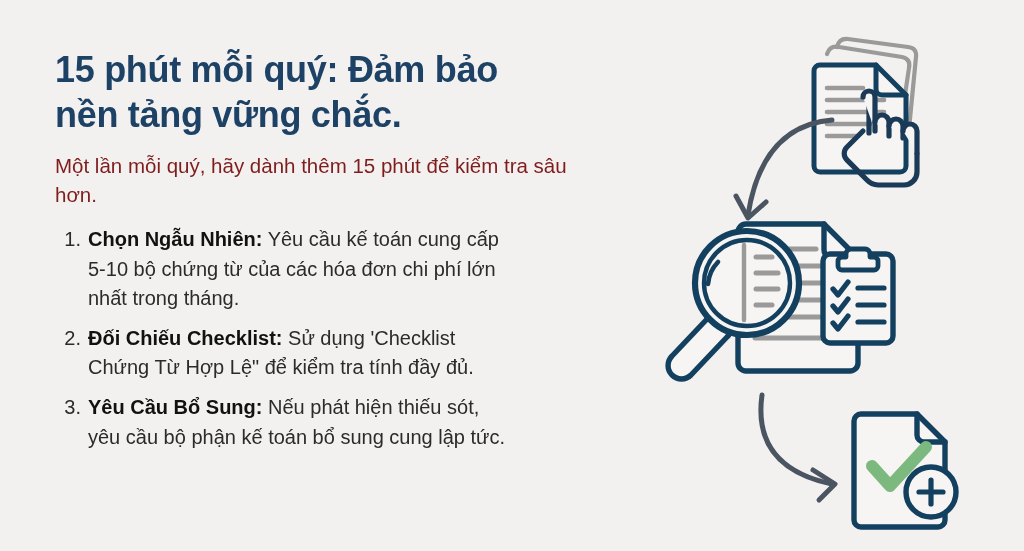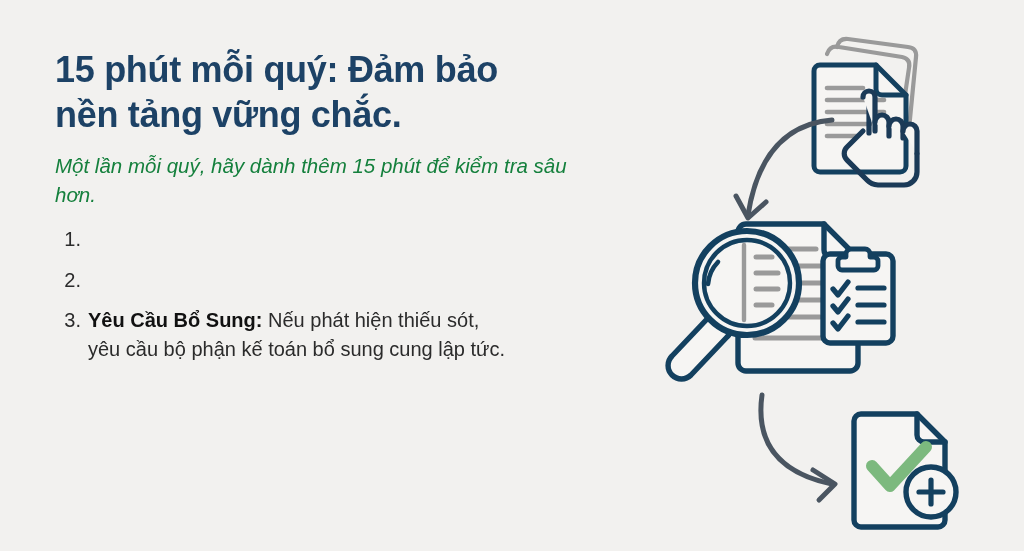--- a/index.html
+++ b/index.html
@@ -28,24 +28,23 @@
     font-weight:bold;
     line-height:1.24;
     color:#1d4266;
     letter-spacing:-0.3px;
     margin:0 0 14px 0;
     white-space:pre-line;
   }
   #subtitle{
     font-size:20.5px;
     line-height:1.42;
-    color:#15803d;
+    color:#7f1d1d;
     margin:12px 0 16px 0;
     max-width:520px;
-    font-style:italic;
   }
   #steps{
     list-style:none;
     margin:0;
     padding:0;
   }
   .step{
     display:flex;
     align-items:flex-start;
     font-size:20px;
@@ -87,24 +86,26 @@
 
     <h1 id="heading">15 phút mỗi quý: Đảm bảo
 nền tảng vững chắc.</h1>
 
     <p id="subtitle">Một lần mỗi quý, hãy dành thêm 15 phút để kiểm tra sâu hơn.</p>
 
     <ol id="steps">
 
       <li class="step">
         <span class="step-num">1.</span>
+        <span class="step-body"><span class="step-label">Chọn Ngẫu Nhiên:</span><span class="step-text"> Yêu cầu kế toán cung cấp 5-10 bộ chứng từ của các hóa đơn chi phí lớn nhất trong tháng.</span></span>
       </li>
 
       <li class="step">
         <span class="step-num">2.</span>
+        <span class="step-body"><span class="step-label">Đối Chiếu Checklist:</span><span class="step-text"> Sử dụng 'Checklist Chứng Từ Hợp Lệ" để kiểm tra tính đầy đủ.</span></span>
       </li>
 
       <li class="step">
         <span class="step-num">3.</span>
         <span class="step-body"><span class="step-label">Yêu Cầu Bổ Sung:</span><span class="step-text"> Nếu phát hiện thiếu sót, yêu cầu bộ phận kế toán bổ sung cung lập tức.</span></span>
       </li>
 
     </ol>
   </div>
 

